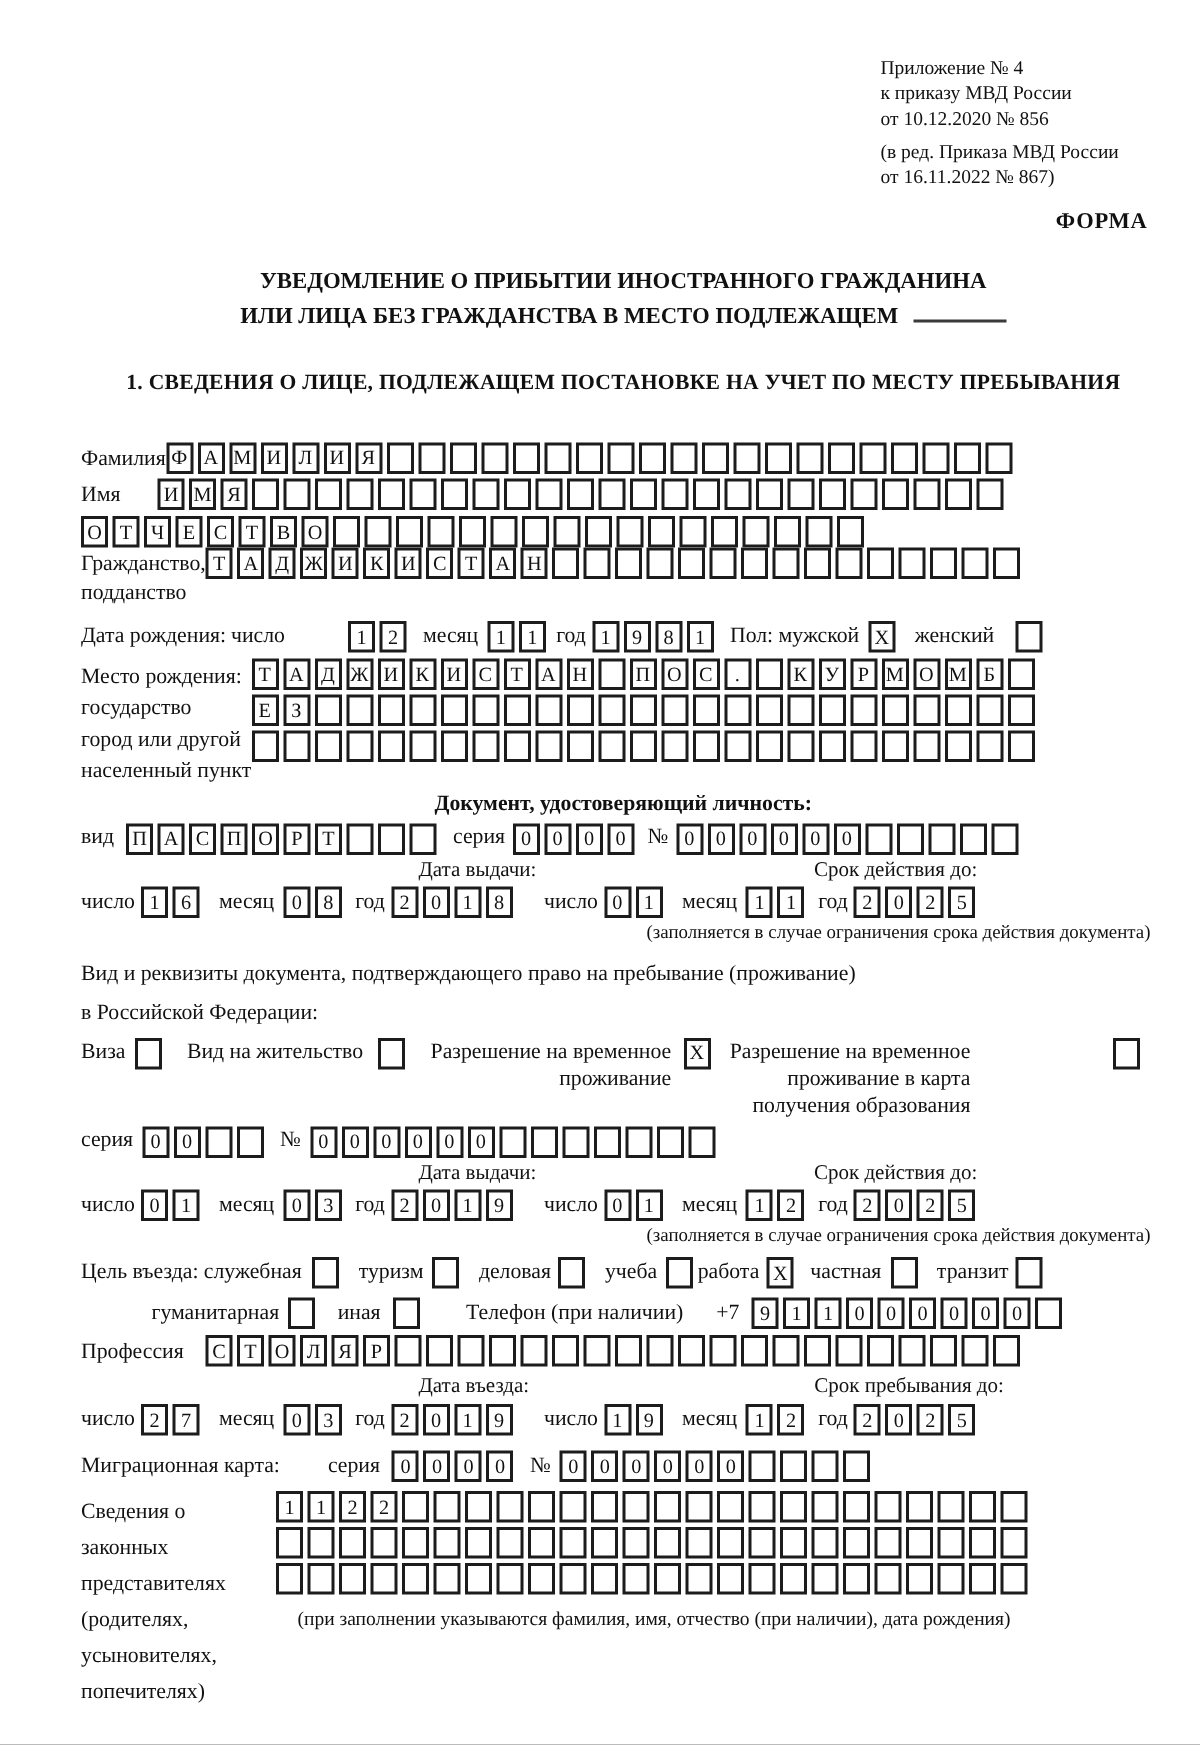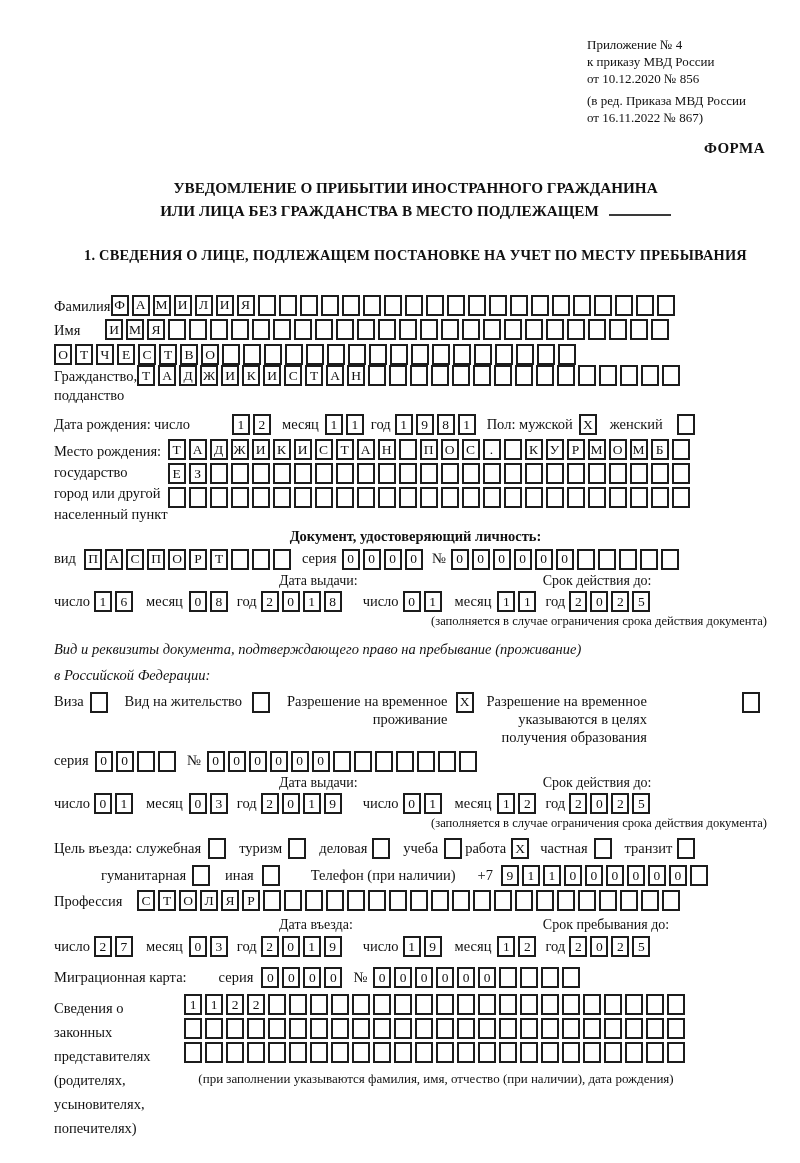--- a/index.html
+++ b/index.html
@@ -26,21 +26,21 @@
   .box {
     flex:0 0 18px; width:18px; height:21px; border:2px solid #1c1c1c; margin-right:3px;
     display:flex; align-items:center; justify-content:center;
     font-size:13.5px; line-height:1; background:#fff;
   }
   .center-b { text-align:center; font-weight:bold; font-size:14.5px; }
   .dlabels { display:flex; font-size:14px; }
   .drow { display:flex; align-items:center; margin-top:1px; }
   .drow .lab { white-space:nowrap; }
   .note { font-size:12.6px; text-align:right; padding-right:10px; margin-top:1px; }
-  .intro { margin-top:6px;font-style:italic; }
+  .intro { margin-top:6px; }
   .optlbl { white-space:nowrap; }
   .optcol { text-align:right; line-height:18px; white-space:nowrap; }
   .mt2{margin-top:2px}.mt3{margin-top:3px}.mt4{margin-top:4px}.mt6{margin-top:6px}
   .mt8{margin-top:8px}.mt10{margin-top:10px}
   .mb3{margin-bottom:3px}
   .repnote { font-size:13px; text-align:center; margin-top:7px; }
 </style>
 </head>
 <body>
 
@@ -413,21 +413,21 @@
         </span>
       <span class="optcol" style="margin-left:14px">
         <div>Разрешение на временное</div>
         <div>проживание</div>
       </span>
       <span class="boxrow" style="margin-left:8px">
           <span class="box">X</span>
         </span>
       <span class="optcol" style="margin-left:10px">
         <div>Разрешение на временное</div>
-        <div>указываются в целях</div>
+        <div>проживание в карта</div>
         <div>получения образования</div>
       </span>
       <span class="boxrow" style="margin-left:95px">
           <span class="box"></span>
         </span>
     </div>
 
     <div class="drow" style="margin-top:5px">
       <span class="lab">серия</span>
       <span class="boxrow" style="margin-left:6px">

